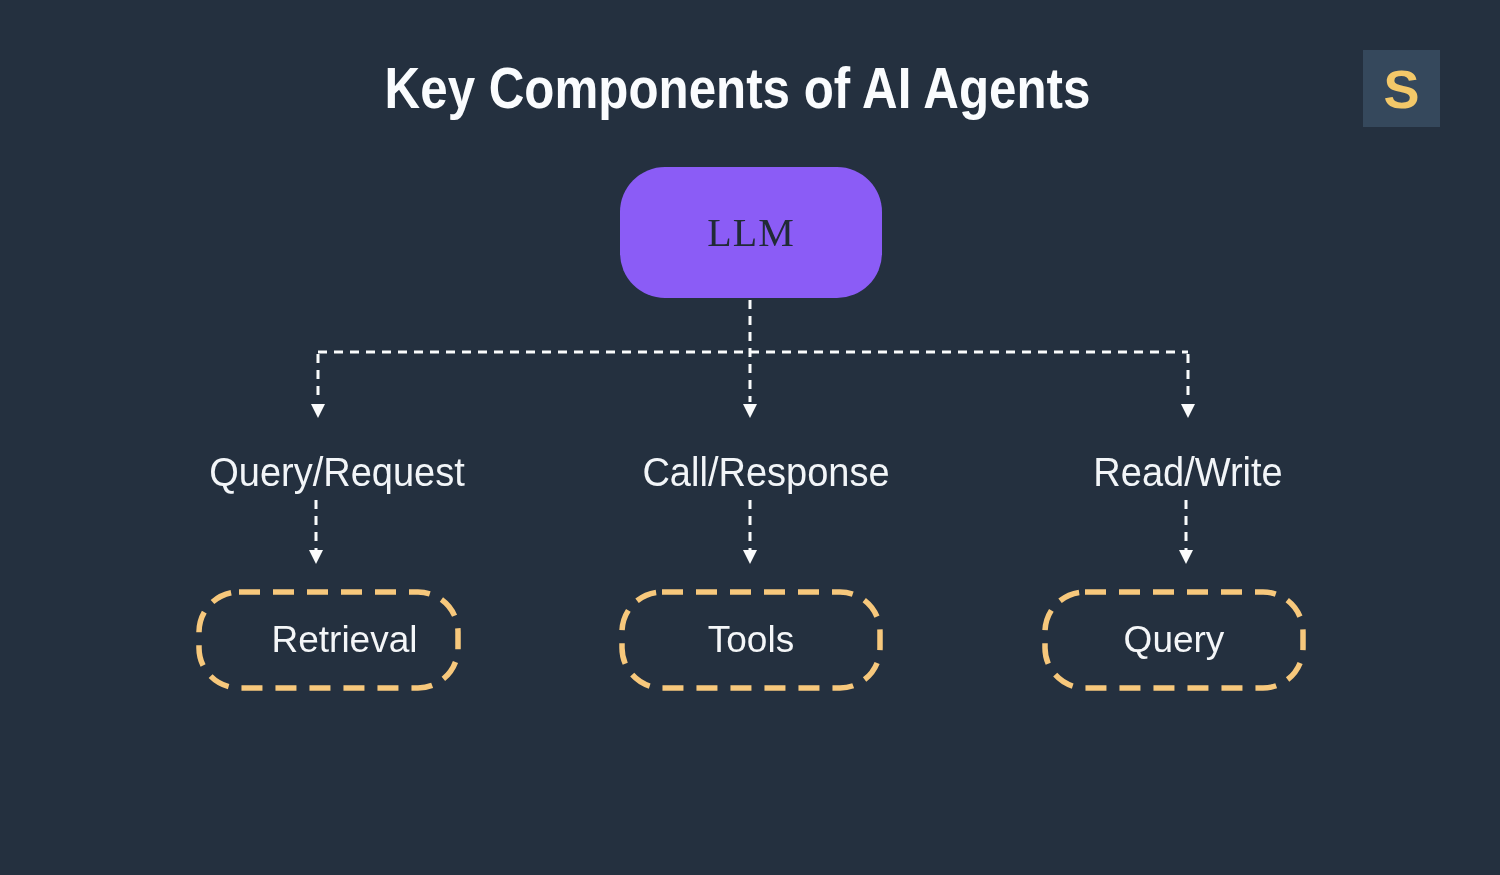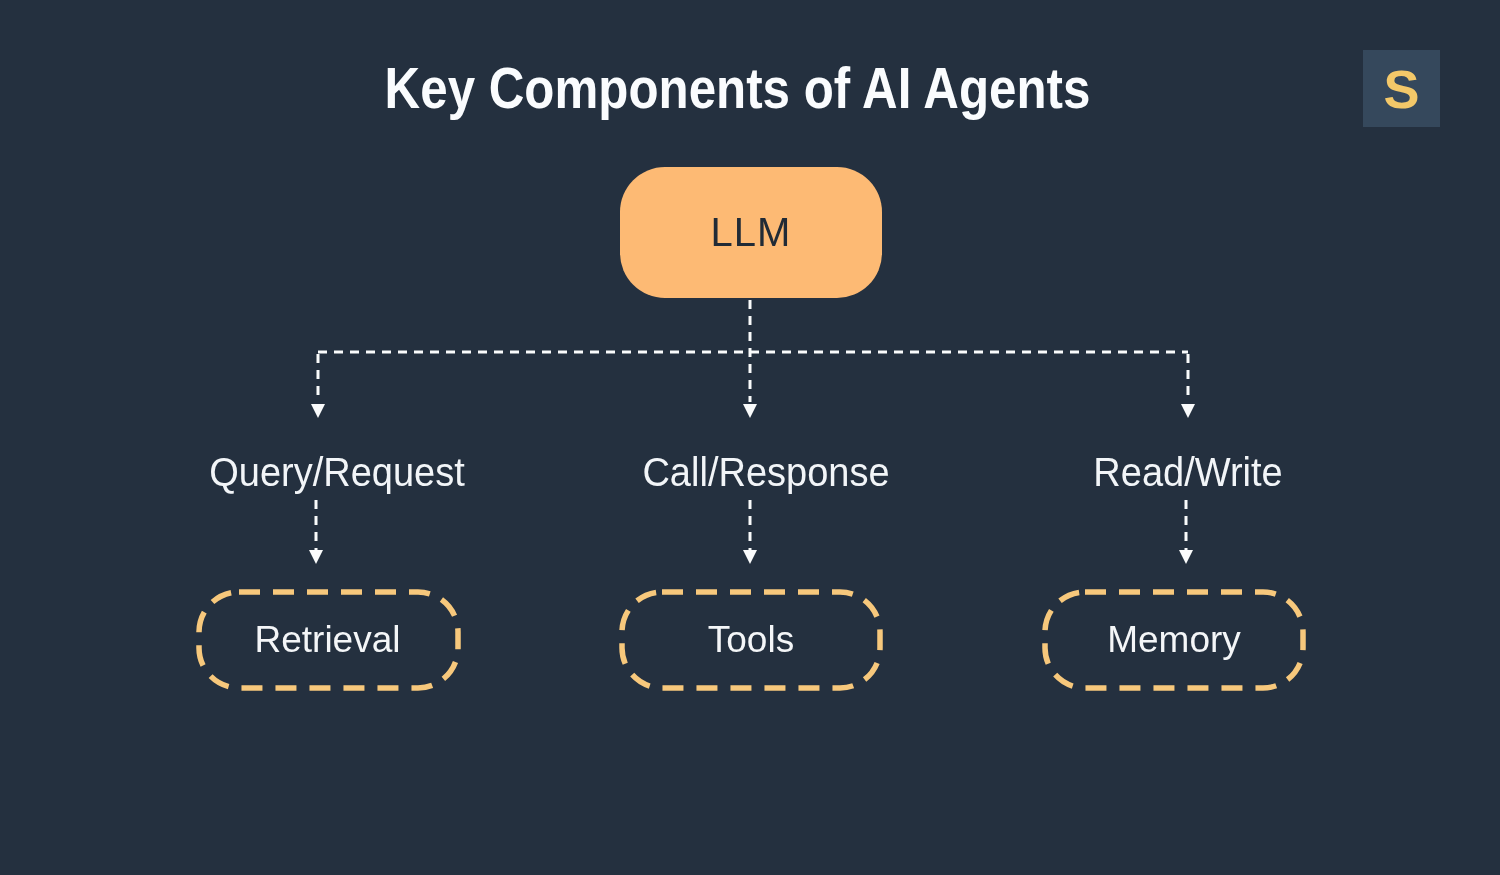--- a/index.html
+++ b/index.html
@@ -36,25 +36,26 @@
   .logo-letter {
     color: #f3c869;
     font-size: 54px;
     font-weight: 700;
     line-height: 1;
   }
   .llm-box {
     position: absolute;
     left: 620px; top: 167px;
     width: 262px; height: 131px;
-    background: #fdba74;
+    background: #8b5cf6;
     border-radius: 45px;
     display: flex;
     align-items: center;
     justify-content: center;
+    font-family: Liberation Serif, serif;
   }
   .llm-label {
     color: #212b36;
     font-size: 40px;
     font-weight: 400;
     letter-spacing: 1px;
   }
   svg.connectors {
     position: absolute;
     left: 0; top: 0;
@@ -80,21 +81,21 @@
     position: absolute;
     top: 592px;
     height: 96px;
     display: flex;
     align-items: center;
     justify-content: center;
     color: #f4f6f8;
     font-size: 37px;
     font-weight: 400;
   }
-  .node-label.retrieval { left: 198px; width: 259px; }
+  .node-label.retrieval { left: 215px; width: 259px; }
   .node-label.tools     { left: 622px; width: 258px; text-align: right; }
   .node-label.memory    { left: 1045px; width: 258px; }
 </style>
 </head>
 <body>
 
 <div class="stage">
 
   <div class="title">Key Components of AI Agents</div>
 
@@ -132,15 +133,15 @@
     <rect x="622" y="592" width="258" height="96" rx="40" fill="none" stroke="#f7c87c" stroke-width="5.5" stroke-dasharray="21 13"></rect>
     <rect x="1045" y="592" width="258" height="96" rx="40" fill="none" stroke="#f7c87c" stroke-width="5.5" stroke-dasharray="21 13"></rect>
   </svg>
 
   <div class="edge-label query">Query/Request</div>
   <div class="edge-label call">Call/Response</div>
   <div class="edge-label read">Read/Write</div>
 
   <div class="node-label retrieval">Retrieval</div>
   <div class="node-label tools">Tools</div>
-  <div class="node-label memory">Memory</div>
+  <div class="node-label memory">Query</div>
 
 </div>
 
 </body></html>

